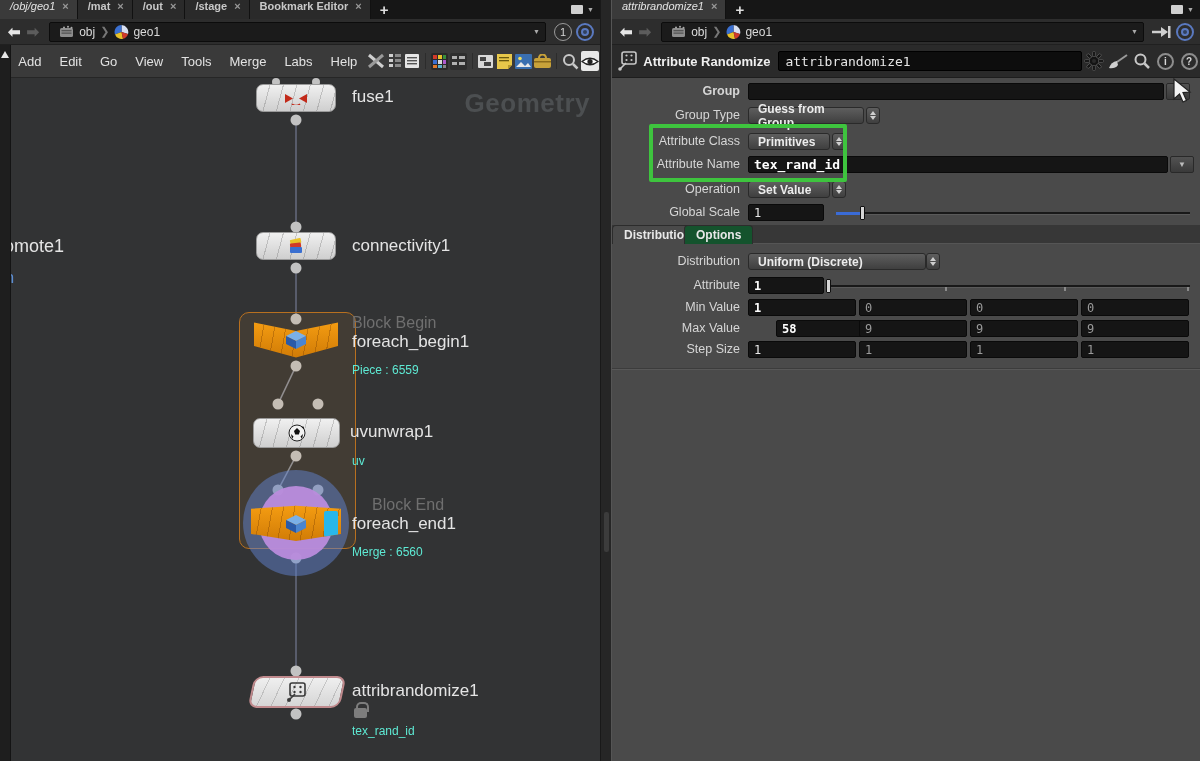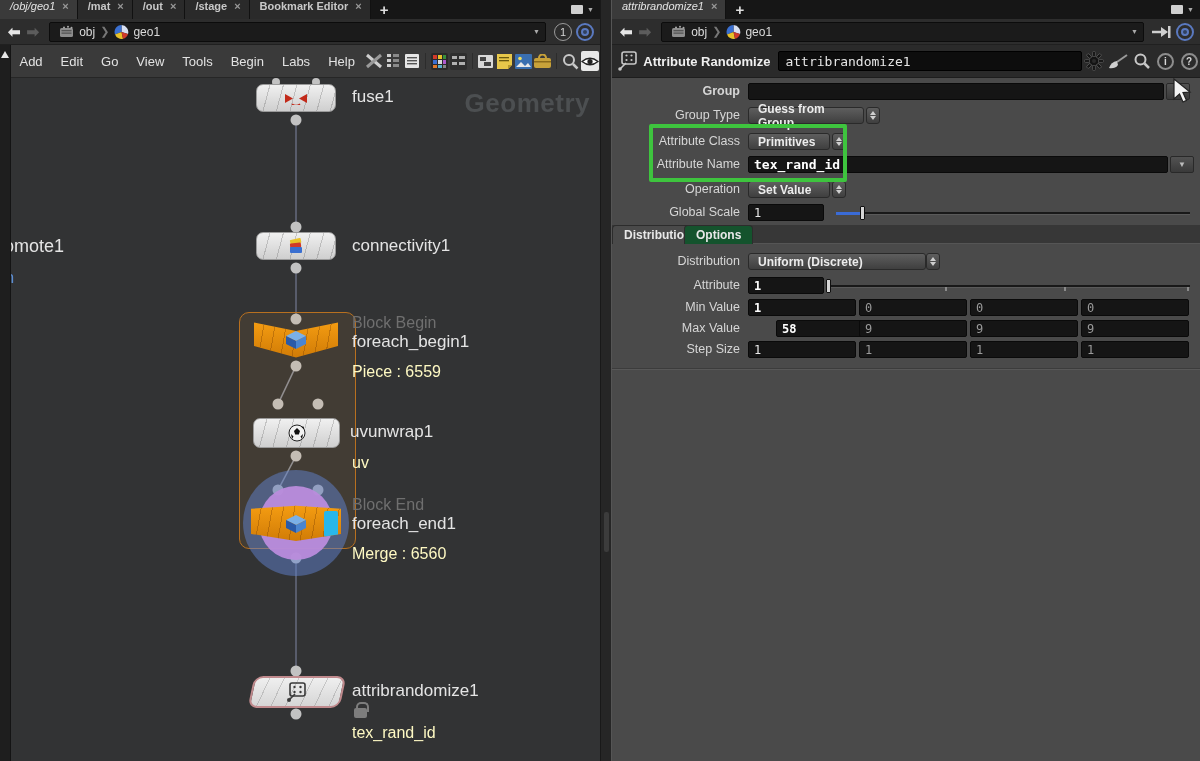--- a/index.html
+++ b/index.html
@@ -38,21 +38,21 @@
   #left-strip { position:absolute; left:0; top:45px; width:11px; height:716px; background:#1e1e1e; border-right:1px solid #141414; }
   #left-strip .tri { position:absolute; top:6px; left:1px; width:0; height:0; border-left:4px solid transparent; border-right:4px solid transparent; border-bottom:7px solid #e8e8e8; }
 
   .watermark { position:absolute; right:10px; top:10px; font-size:26px; font-weight:bold; color:#4c4f51; letter-spacing:0.5px; }
 
   .gray-node { position:absolute; border-radius:7px; background:linear-gradient(#f0f0f0,#cfcfcf);
     background-image:repeating-linear-gradient(105deg, rgba(0,0,0,0) 0 12px, rgba(90,90,90,.28) 12px 13px), linear-gradient(#f0f0f0,#cfcfcf);
     border:1px solid #9a9a9a; display:flex; align-items:center; justify-content:center; }
   .node-label { position:absolute; color:#e4e4e4; font-size:17px; white-space:nowrap; }
   .node-type-label { position:absolute; color:#6f6f6f; font-size:16px; white-space:nowrap; }
-  .node-info { position:absolute; color:#fef9c3; font-size:16px; white-space:nowrap;text-align:center; }
+  .node-info { position:absolute; color:#5eead4; font-size:12px; white-space:nowrap;text-align:center; }
 
   .ribbon { position:absolute; background:linear-gradient(#f59d12,#cf7a06);
     background-image:repeating-linear-gradient(100deg, rgba(0,0,0,0) 0 10px, rgba(120,60,0,.35) 10px 11px), linear-gradient(#f59d12,#cf7a06);
     clip-path:polygon(0% 4%, 50% 26%, 100% 4%, 100% 66%, 50% 96%, 0% 66%); display:flex; align-items:center; justify-content:center; }
   .ribbon2 { clip-path:polygon(0% 10%, 50% 2%, 100% 10%, 100% 76%, 50% 95%, 0% 76%); }
   .cyan-seg { position:absolute; right:3px; top:6px; width:14px; height:26px; background:#29b7ea; border-radius:2px; }
 
   .blockbox { position:absolute; border:1.5px solid #b8701f; border-radius:10px; background:rgba(214,150,60,0.10); }
   .selring-outer { position:absolute; border-radius:50%; background:rgba(95,130,205,0.50); }
   .selring-inner { position:absolute; border-radius:50%; background:rgba(186,140,220,0.95); }
@@ -177,21 +177,21 @@
         </div>
     </div>
 
     <div id="menubar">
       <span style="width:14px"></span>
       <span class="menu-item">Add</span>
       <span class="menu-item">Edit</span>
       <span class="menu-item">Go</span>
       <span class="menu-item">View</span>
       <span class="menu-item">Tools</span>
-      <span class="menu-item">Begin</span>
+      <span class="menu-item">Merge</span>
       <span class="menu-item">Labs</span>
       <span class="menu-item">Help</span>
       <span class="tbi">
           <svg width="18" height="16">
             <line x1="2" y1="2" x2="16" y2="14" stroke="#cfcfcf" stroke-width="3"></line>
             <line x1="16" y1="2" x2="2" y2="14" stroke="#9a9a9a" stroke-width="3"></line>
           </svg>
         </span>
       <span class="tbi">
           <svg width="14" height="16">
@@ -353,21 +353,21 @@
       <div class="selring-outer" style="left:243px; top:392px; width:106px; height:106px;"></div>
       <div class="selring-inner" style="left:259px; top:408px; width:74px; height:74px;"></div>
       <div class="ribbon ribbon2" style="left:251px; top:427px; width:90px; height:38px;">
         <svg width="24" height="20">
             <polygon points="12,1 22,6 12,11 2,6" fill="#7ab0e8"></polygon>
             <polygon points="2,6 12,11 12,19 2,14" fill="#2a5aa8"></polygon>
             <polygon points="22,6 12,11 12,19 22,14" fill="#4a85d0"></polygon>
           </svg>
         <span class="cyan-seg"></span>
       </div>
-      <div class="node-type-label" style="left:352px; top:418px;">Block End</div>
+      <div class="node-type-label" style="left:372px; top:418px;">Block End</div>
       <div class="node-label" style="left:352px; top:436px;">foreach_end1</div>
       <div class="node-info" style="left:352px; top:467px;">Merge : 6560</div>
 
       <div class="rand-node" style="left:251px; top:598px; width:92px; height:32px;">
         <svg width="22" height="20" style="transform:skewX(12deg)">
             <rect x="4" y="1" width="15" height="13" rx="2" fill="none" stroke="#3a3a3a" stroke-width="1.6"></rect>
             <circle cx="8.5" cy="5" r="1.2" fill="#3a3a3a"></circle>
             <circle cx="14.5" cy="5" r="1.2" fill="#3a3a3a"></circle>
             <circle cx="8.5" cy="10" r="1.2" fill="#3a3a3a"></circle>
             <circle cx="14.5" cy="10" r="1.2" fill="#3a3a3a"></circle>

